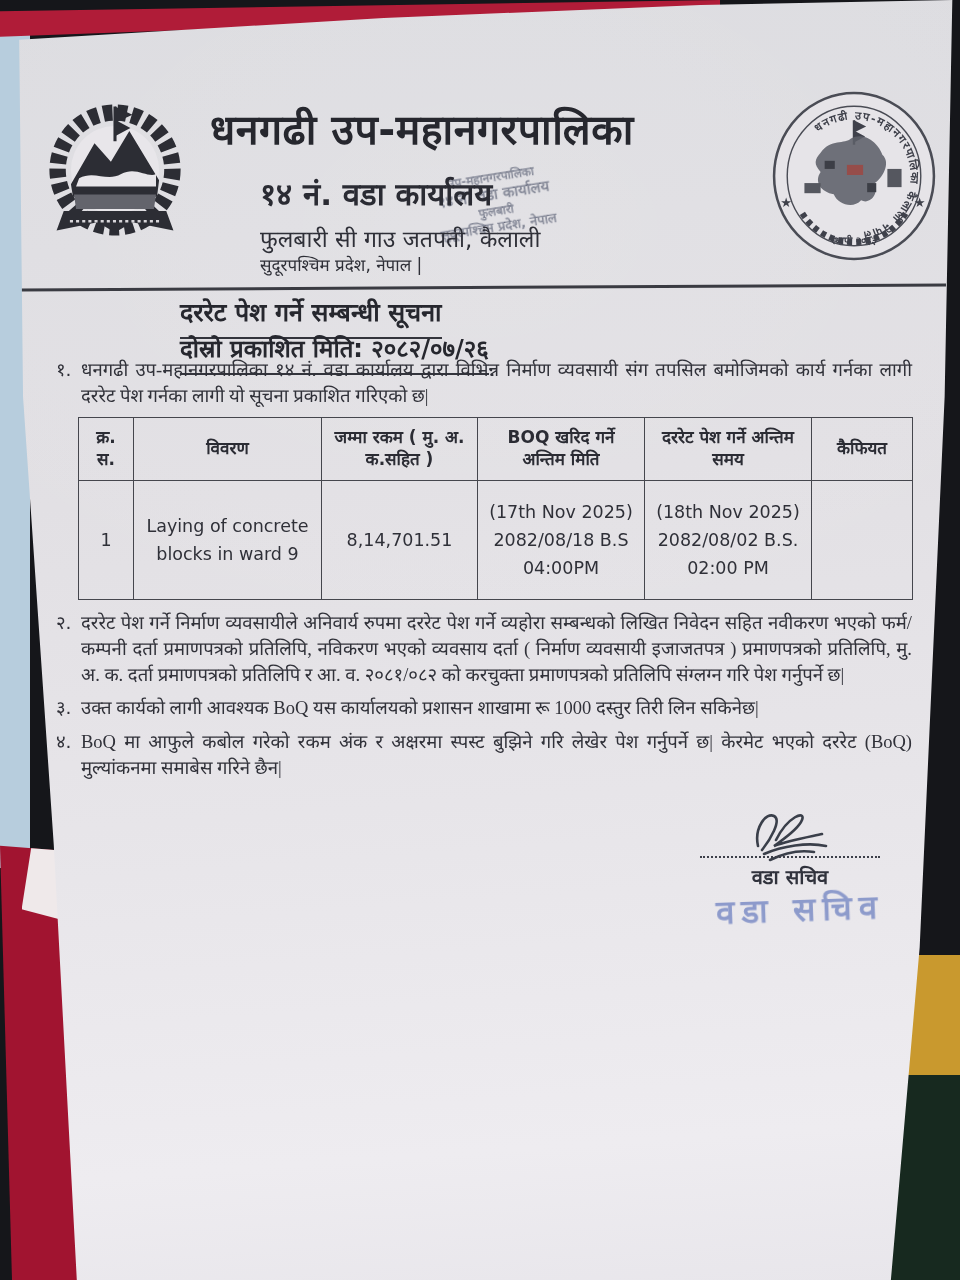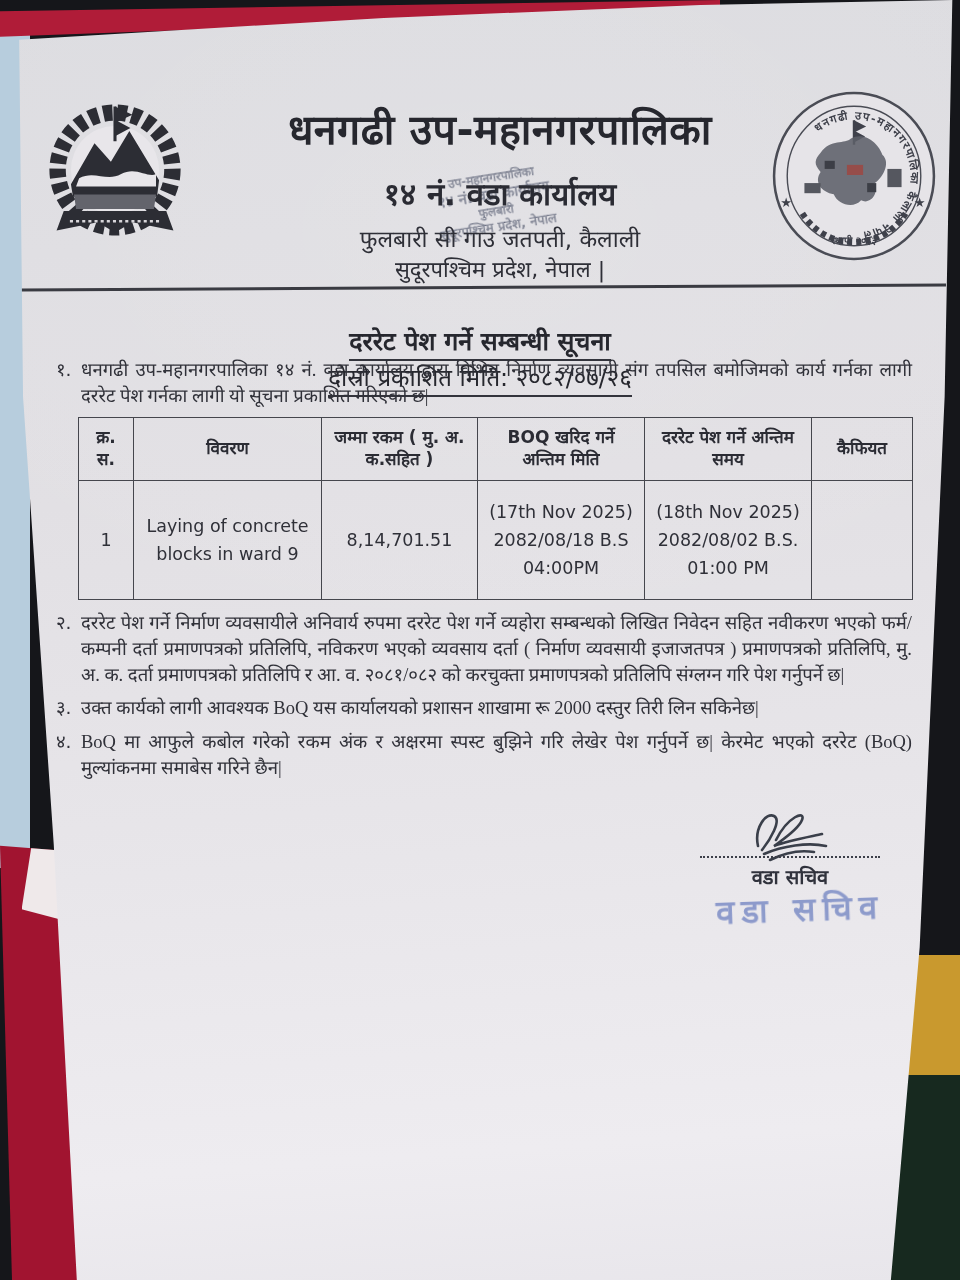--- a/index.html
+++ b/index.html
@@ -17,47 +17,47 @@
   .bg-green{position:absolute;right:0;top:1075px;width:105px;height:205px;background:#17291f;}
 
   
   .paper{position:absolute;inset:0;
          clip-path:polygon(2% 3.1%,40% 1.4%,73% .4%,99.2% 0,98.4% 31%,95.8% 74%,92.8% 100%,8% 100%,5.6% 66%,2.4% 31%);
          background:
            radial-gradient(120% 60% at 50% 18%, rgba(255,255,255,.10), rgba(0,0,0,0) 60%),
            linear-gradient(176deg,#dcdce0 0%,#e2e0e4 38%,#e7e5e9 62%,#eeecf0 88%,#e8e6eb 100%);
          color:#33343c;}
   .abs{position:absolute;}
-  .center{text-align:center;}
+  .center{text-align:left;}
 
   
   .muni-title{left:210px;top:100px;width:580px;font-size:41px;font-weight:bold;color:#26272e;
               letter-spacing:.5px;}
   .office-title{left:260px;top:172px;width:480px;font-size:31px;font-weight:bold;color:#2a2b33;}
   .addr-line{left:260px;top:222px;width:480px;font-size:23px;color:#2e2f37;}
-  .prov-line{left:260px;top:253px;width:480px;font-size:22px;color:#2e2f37;}
+  .prov-line{left:260px;top:253px;width:480px;font-size:17px;color:#2e2f37;}
   .head-rule{left:14px;top:286px;width:932px;height:3px;background:#3a3b42;transform:rotate(-.3deg);}
 
   
   .ink-stamp{left:398px;top:170px;width:200px;height:104px;transform:rotate(-9deg);
              color:rgba(52,60,84,.52);font-weight:bold;text-align:center;line-height:1.25;
              filter:blur(.3px);}
   .ink-stamp .s1{font-size:12px;}
   .ink-stamp .s2{font-size:15px;}
   .ink-stamp .s3{font-size:12px;}
   .ink-stamp .s4{font-size:13px;}
 
   
   .emblem{left:33px;top:86px;width:164px;height:168px;}
   .seal{left:768px;top:88px;width:172px;height:176px;}
 
   
   .notice-title{left:180px;top:294px;width:600px;font-size:25px;font-weight:bold;color:#26272e;}
-  .notice-title span, .notice-date span{border-bottom:2.5px solid #33343c;padding-bottom:2px;display:inline-block;margin-top:29px;}
-  .notice-date{left:180px;top:331px;width:600px;font-size:24px;font-weight:normal;color:#26272e;}
+  .notice-title span, .notice-date span{border-bottom:2.5px solid #33343c;padding-bottom:9px;display:inline-block;}
+  .notice-date{left:180px;top:331px;width:600px;font-size:24px;font-weight:bold;color:#26272e;}
 
   
   .body-flow{left:56px;top:357px;width:856px;}
   .para{display:flex;font-size:18.5px;line-height:1.42;text-align:justify;color:#303139;margin:0 0 7px 0;}
   .para .num{flex:0 0 25px;}
   .para .ptxt{flex:1;font-family:Liberation Serif, serif;}
 
   table.boq{border-collapse:collapse;table-layout:fixed;width:834px;margin:4px 14px 10px 22px;padding-left:44px;}
   table.boq td,table.boq th{border:1.8px solid #45464d;vertical-align:middle;text-align:center;
         white-space:pre-line;padding:2px 4px;overflow:hidden;}
@@ -173,33 +173,33 @@
         <tr>
           <td>1</td>
           <td class="desc">Laying of concrete
 blocks in ward 9</td>
           <td class="amount">8,14,701.51</td>
           <td>(17th Nov 2025)
 2082/08/18 B.S
 04:00PM</td>
           <td>(18th Nov 2025)
 2082/08/02 B.S.
-01:00 PM</td>
+02:00 PM</td>
           <td></td>
         </tr>
       </tbody>
         </table>
 
       <div class="para">
         <span class="num">२.</span>
         <span class="ptxt">दररेट पेश गर्ने निर्माण व्यवसायीले अनिवार्य रुपमा दररेट पेश गर्ने व्यहोरा सम्बन्धको लिखित निवेदन सहित नवीकरण भएको फर्म/ कम्पनी दर्ता प्रमाणपत्रको प्रतिलिपि, नविकरण भएको व्यवसाय दर्ता ( निर्माण व्यवसायी इजाजतपत्र ) प्रमाणपत्रको प्रतिलिपि, मु. अ. क. दर्ता प्रमाणपत्रको प्रतिलिपि र आ. व. २०८१/०८२ को करचुक्ता प्रमाणपत्रको प्रतिलिपि संग्लग्न गरि पेश गर्नुपर्ने छ|</span>
       </div>
       <div class="para">
         <span class="num">३.</span>
-        <span class="ptxt">उक्त कार्यको लागी आवश्यक BoQ यस कार्यालयको प्रशासन शाखामा रू 2000 दस्तुर तिरी लिन सकिनेछ|</span>
+        <span class="ptxt">उक्त कार्यको लागी आवश्यक BoQ यस कार्यालयको प्रशासन शाखामा रू 1000 दस्तुर तिरी लिन सकिनेछ|</span>
       </div>
       <div class="para">
         <span class="num">४.</span>
         <span class="ptxt">BoQ मा आफुले कबोल गरेको रकम अंक र अक्षरमा स्पस्ट बुझिने गरि लेखेर पेश गर्नुपर्ने छ| केरमेट भएको दररेट (BoQ) मुल्यांकनमा समाबेस गरिने छैन|</span>
       </div>
     </div>
 
     <div class="abs sig-block">
       <svg class="sig-svg" width="120" height="60" viewBox="0 0 120 60">
         <path d="M28,40 C24,22 36,6 44,10 C52,14 40,34 32,44 M46,34 C58,10 76,4 72,14 C68,24 52,34 44,40 C60,34 84,30 92,28 M34,48 C52,40 78,36 96,40 M40,54 C56,46 72,44 84,46" fill="none" stroke="#3a3f4a" stroke-width="2.6" stroke-linecap="round"></path>

